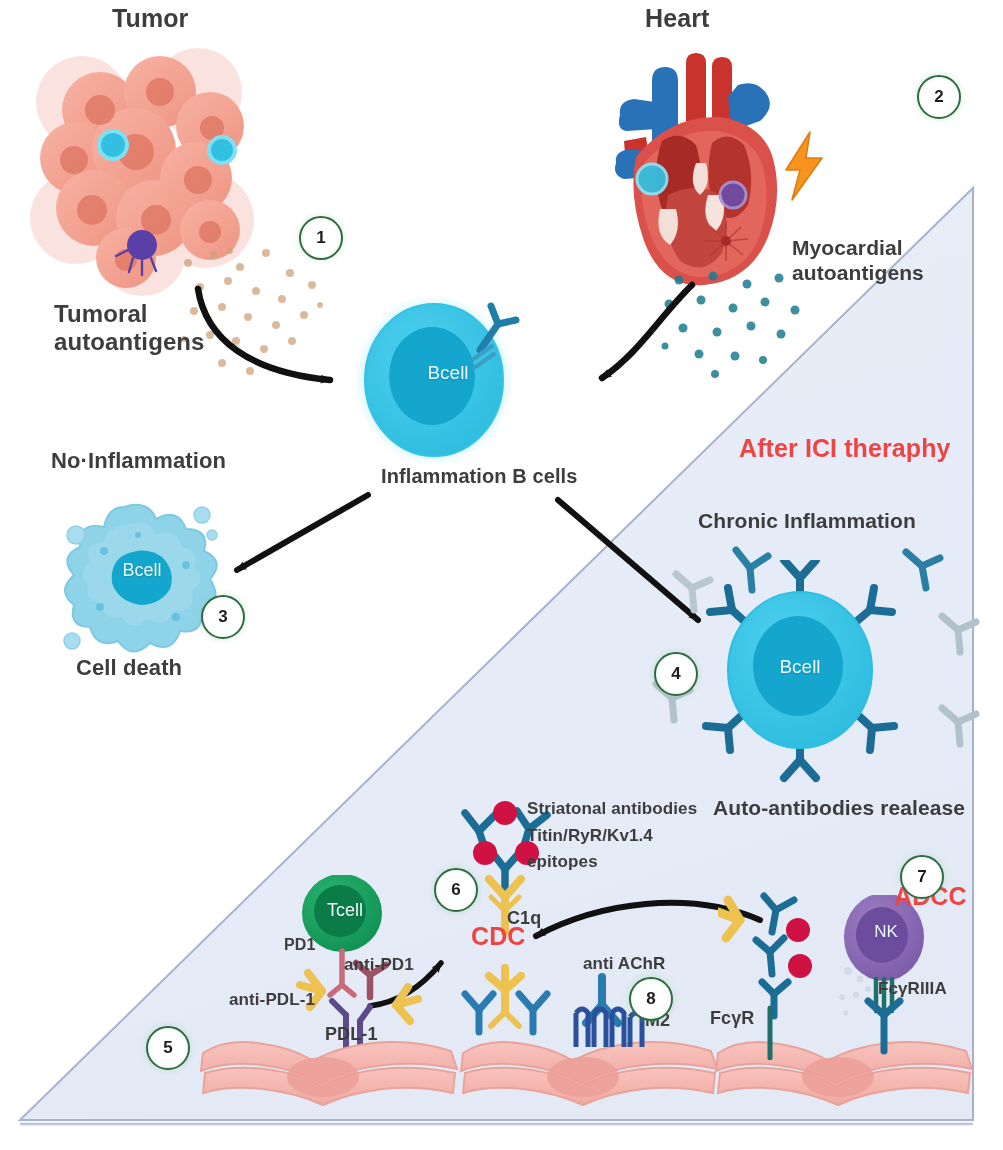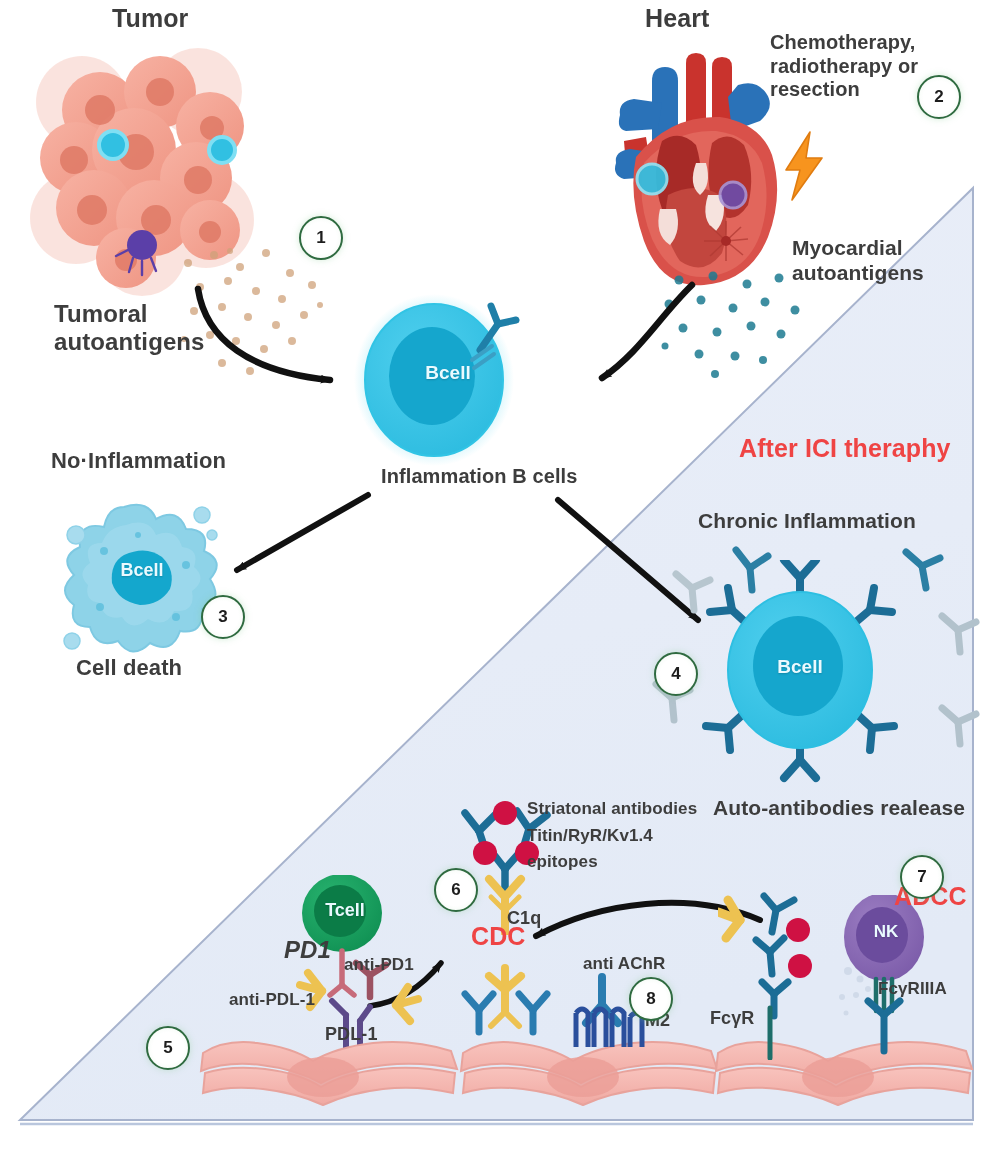--- a/index.html
+++ b/index.html
@@ -11,21 +11,21 @@
   svg{display:block;}
   .lbl{position:absolute;color:#3d3d3d;font-weight:600;letter-spacing:.1px;
        line-height:1.18;white-space:pre-line;}
   .lbl.bold{font-weight:800;color:#ef4444;}
   .lbl.tiny{font-weight:600;}
   .numcircle{position:absolute;width:40px;height:40px;border-radius:50%;
        border:2px solid #2f6b40;background:radial-gradient(circle at 50% 50%,#ffffff 55%,#edf7ee 100%);
        display:flex;align-items:center;justify-content:center;
        font-size:17px;color:#1d1d1d;font-weight:600;
        box-shadow:0 0 7px rgba(130,200,140,.35);}
-  .celltext{position:absolute;color:#eafaff;font-weight:700;text-shadow:0 1px 2px rgba(0,0,0,.18);}
+  .celltext{position:absolute;color:#eafaff;font-weight:400;text-shadow:0 1px 2px rgba(0,0,0,.18);}
 </style>
 </head>
 <body>
 
 <div id="stage">
 
   <svg class="abs" style="left:0;top:0" width="1003" height="1150">
     <defs>
       <linearGradient id="panelGrad" x1="0" y1="0" x2="0.3" y2="1">
         <stop offset="0%" stop-color="#e9eef8"></stop>
@@ -500,23 +500,20 @@
   </svg>
   <div class="celltext" style="left:843px;top:922px;width:86px;text-align:center;font-size:17px;">NK</div>
 
   <div class="lbl" style="left:112px;top:4px;font-size:25px;">Tumor</div>
 
   <div class="lbl" style="left:54px;top:300px;font-size:24px;">Tumoral
 autoantigens</div>
 
   <div class="lbl" style="left:645px;top:4px;font-size:25px;">Heart</div>
 
-  <div class="lbl" style="left:770px;top:31px;font-size:20px;">Chemotherapy,
-radiotherapy or
-resection</div>
 
   <div class="lbl" style="left:792px;top:236px;font-size:21px;">Myocardial
 autoantigens</div>
 
   <div class="lbl" style="left:381px;top:465px;font-size:20px;">Inflammation B cells</div>
 
   <div class="lbl" style="left:51px;top:448px;font-size:22px;">No·Inflammation</div>
 
   <div class="lbl" style="left:76px;top:655px;font-size:22px;">Cell death</div>
 
@@ -529,21 +526,21 @@
   <div class="lbl tiny" style="left:527px;top:799px;font-size:17px;">Striatonal antibodies</div>
 
   <div class="lbl tiny" style="left:527px;top:826px;font-size:17px;">Titin/RyR/Kv1.4</div>
 
   <div class="lbl tiny" style="left:527px;top:852px;font-size:17px;">epitopes</div>
 
   <div class="lbl tiny" style="left:507px;top:908px;font-size:18px;">C1q</div>
 
   <div class="lbl bold" style="left:471px;top:922px;font-size:25px;">CDC</div>
 
-  <div class="lbl tiny" style="left:284px;top:936px;font-size:24px;font-style:italic;">PD1</div>
+  <div class="lbl tiny" style="left:284px;top:936px;font-size:16px;">PD1</div>
 
   <div class="lbl tiny" style="left:344px;top:955px;font-size:17px;">anti-PD1</div>
 
   <div class="lbl tiny" style="left:229px;top:990px;font-size:17px;">anti-PDL-1</div>
 
   <div class="lbl tiny" style="left:325px;top:1024px;font-size:18px;">PDL-1</div>
 
   <div class="lbl tiny" style="left:583px;top:954px;font-size:17px;">anti AChR</div>
 
   <div class="lbl tiny" style="left:645px;top:1010px;font-size:18px;">M2</div>

